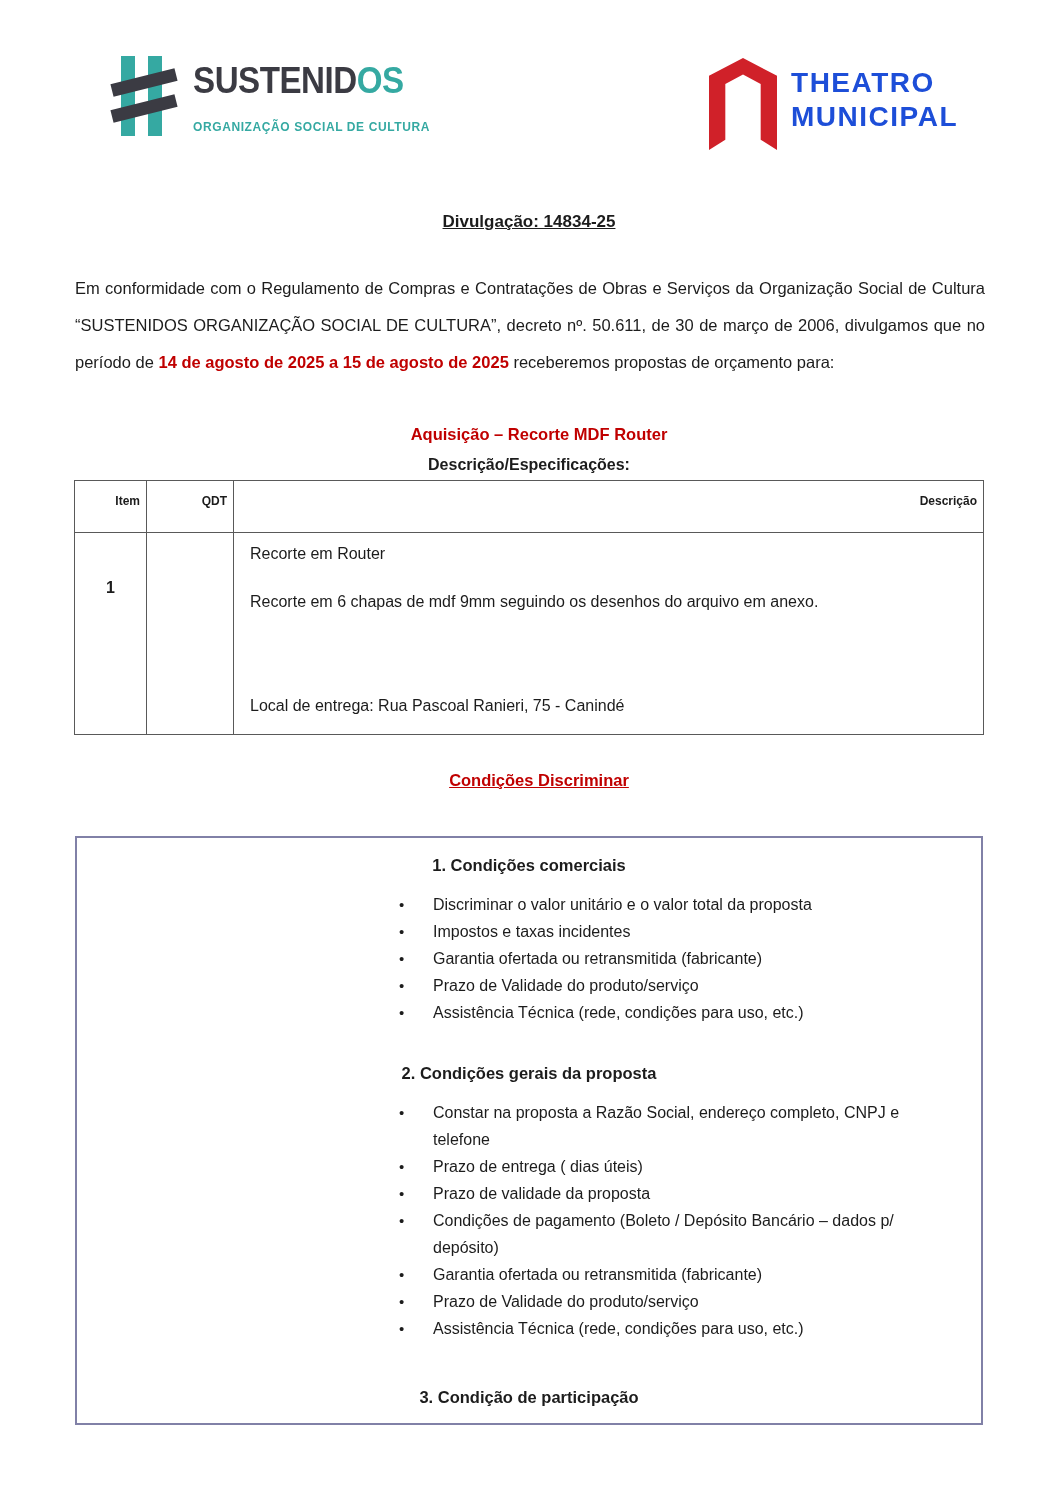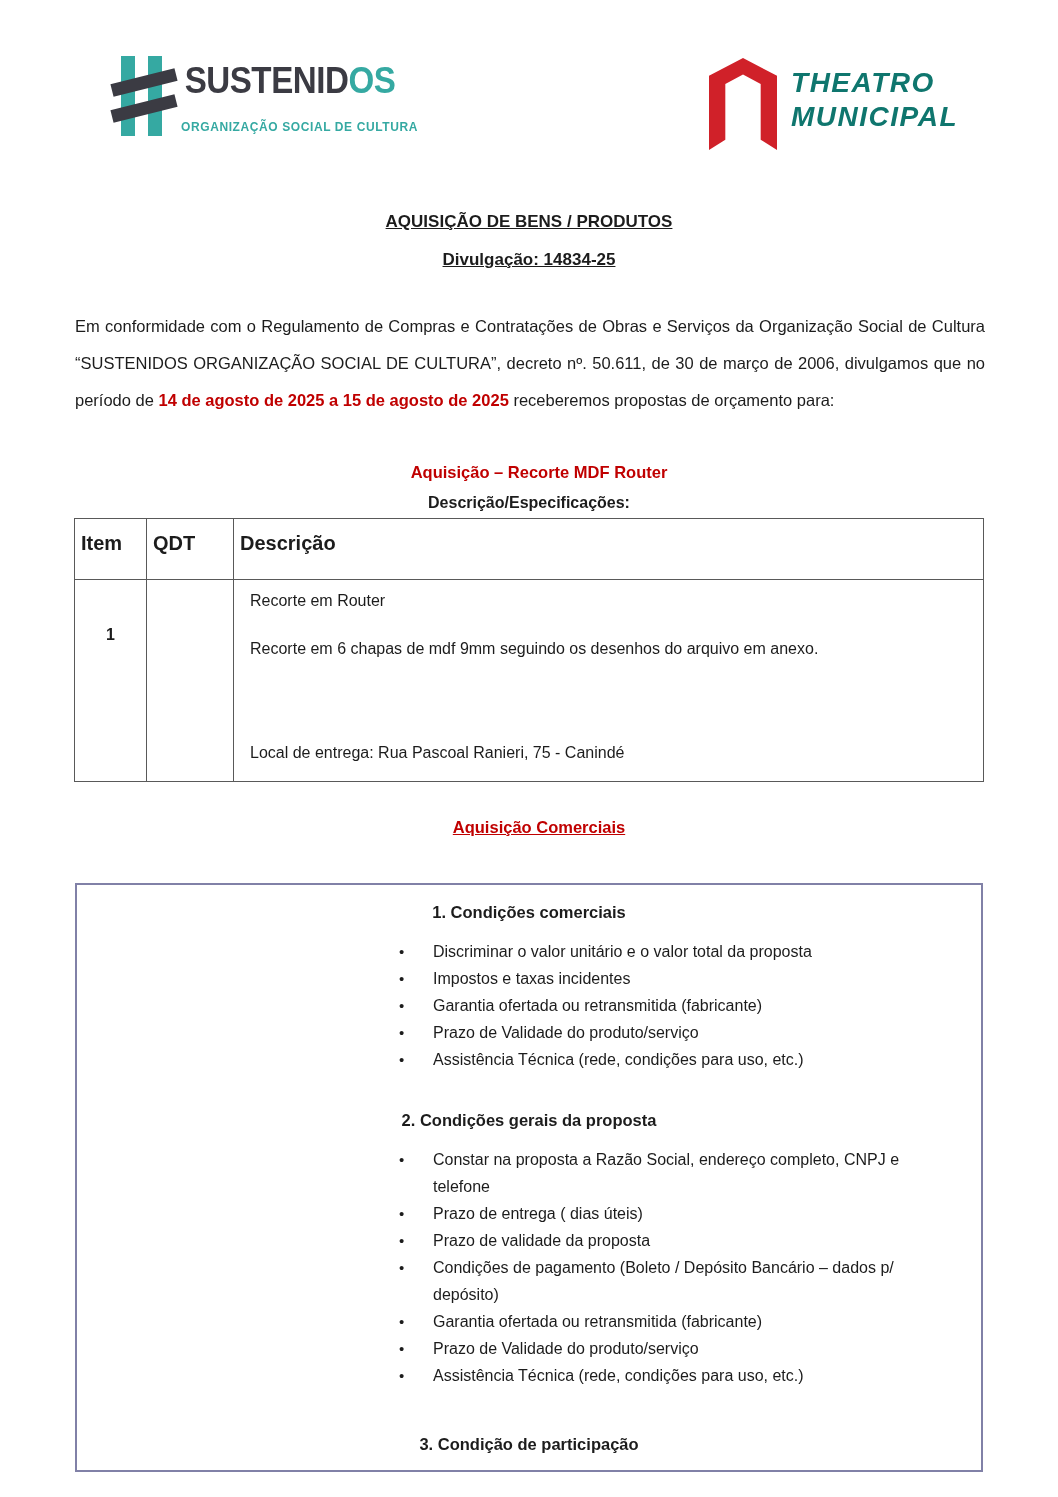--- a/index.html
+++ b/index.html
@@ -1,50 +1,50 @@
 <!DOCTYPE html>
 <html><head>
 <meta charset="utf-8">
 <style>
   * { margin:0; padding:0; box-sizing:border-box; }
   body { background:#ffffff; font-family:"Liberation Sans", sans-serif; color:#1c1c1c; }
   .page { width:1058px; height:1497px; margin:0 auto; background:#fff; position:relative; overflow:hidden; }
 
   
   .logos { display:flex; justify-content:space-between; align-items:flex-start; padding:52px 100px 0 115px; }
-  .logo-sus { display:flex; align-items:flex-start; gap:2px;text-align:center; }
+  .logo-sus { display:flex; align-items:flex-start; gap:14px; }
   .hash { position:relative; width:64px; height:90px; }
   .hash .vbar { position:absolute; top:4px; width:14px; height:80px; background:#35a9a2; }
   .hash .v1 { left:6px; } .hash .v2 { left:33px; }
   .hash .dbar { position:absolute; left:-4px; width:66px; height:13px; background:#3b3b43; transform:rotate(-14deg); }
   .hash .d1 { top:24px; } .hash .d2 { top:50px; }
   .sus-text { padding-top:8px; }
   .sus-name { font-size:36px; font-weight:bold; color:#3b3b43; letter-spacing:-0.5px; transform:scaleX(0.92); transform-origin:left; white-space:nowrap; }
   .sus-name .teal { color:#35a9a2; }
   .sus-tagline { font-size:12px; font-weight:bold; color:#35a9a2; letter-spacing:0.6px; margin-top:18px; white-space:nowrap; }
   .logo-theatro { display:flex; align-items:flex-start; gap:14px; padding-top:6px; }
-  .theatro-text { font-size:28px; font-weight:bold; color:#0f766e; letter-spacing:1.5px; line-height:1.2; padding-top:8px;font-style:italic; }
+  .theatro-text { font-size:28px; font-weight:bold; color:#1d4ed8; letter-spacing:1.5px; line-height:1.2; padding-top:8px; }
 
   
   .title-block { text-align:center; margin-top:62px; }
   .doc-title { font-size:17px; font-weight:bold; text-decoration:underline; }
   .doc-subtitle { font-size:17px; font-weight:bold; text-decoration:underline; margin-top:18px; }
 
   
   .intro { margin:38px 73px 0 75px; font-size:16.5px; line-height:37px; text-align:justify; }
   .red-bold { color:#c00000; font-weight:bold; }
 
   
   .red-heading { text-align:center; color:#c00000; font-weight:bold; font-size:16.5px; margin-top:44px;padding-left:20px; }
   .spec-heading { text-align:center; font-weight:bold; font-size:16px; margin-top:12px; }
 
   
   .spec-table { width:910px; margin:6px auto 0; border-collapse:collapse; table-layout:fixed; }
   .spec-table th, .spec-table td { border:1.6px solid #595959; }
-  .spec-table th { font-size:20px; font-weight:bold; text-align:left; padding:13px 6px 24px; }
+  .spec-table th { font-size:12px; font-weight:bold; text-align:right; padding:13px 6px 24px; }
   .col-item { width:72px; } .col-qdt { width:87px; }
   .spec-table td { vertical-align:top; height:202px; }
   .cell-item { text-align:center; font-weight:bold; font-size:16px; padding-top:46px; }
   .cell-desc { padding:12px 14px 6px 16px; font-size:16px; }
   .desc-l2 { margin-top:30px; }
   .desc-l3 { margin-top:86px; }
 
   .underline { text-decoration:underline; }
   .cond-title { margin-top:36px; }
 
@@ -83,21 +83,20 @@
         <polygon points="0,135 0,26 50,0 100,26 100,135 76,120 76,38 50,24 24,38 24,120" fill="#d02129"></polygon>
       </svg>
       <div class="theatro-text">
         <div>THEATRO</div>
         <div>MUNICIPAL</div>
       </div>
     </div>
   </div>
 
   <div class="title-block">
-    <div class="doc-title">AQUISIÇÃO DE BENS / PRODUTOS</div>
     <div class="doc-subtitle">Divulgação: 14834-25</div>
   </div>
 
   <p class="intro"><span>Em conformidade com o Regulamento de Compras e Contratações de Obras e Serviços da Organização Social de Cultura “SUSTENIDOS ORGANIZAÇÃO SOCIAL DE CULTURA”, decreto nº. 50.611, de 30 de março de 2006, divulgamos que no período de </span><span class="red-bold">14 de agosto de 2025 a 15 de agosto de 2025</span><span> receberemos propostas de orçamento para:</span></p>
 
   <div class="red-heading">Aquisição – Recorte MDF Router</div>
   <div class="spec-heading">Descrição/Especificações:</div>
 
   <table class="spec-table">
     <colgroup>
@@ -118,21 +117,21 @@
         <td class="cell-qdt"></td>
         <td class="cell-desc">
           <div class="desc-l1">Recorte em Router</div>
           <div class="desc-l2">Recorte em 6 chapas de mdf 9mm seguindo os desenhos do arquivo em anexo.</div>
           <div class="desc-l3">Local de entrega: Rua Pascoal Ranieri, 75 - Canindé</div>
         </td>
       </tr>
     </tbody>
   </table>
 
-  <div class="red-heading underline cond-title">Aquisição Comerciais</div>
+  <div class="red-heading underline cond-title">Condições Discriminar</div>
 
   <div class="cond-box">
 
     <div class="box-heading bh1">1. Condições comerciais</div>
     <div class="bullets">
       <div class="bullet">
           <span class="dot">•</span>
           <span class="btxt">Discriminar o valor unitário e o valor total da proposta</span>
         </div>
       <div class="bullet">

